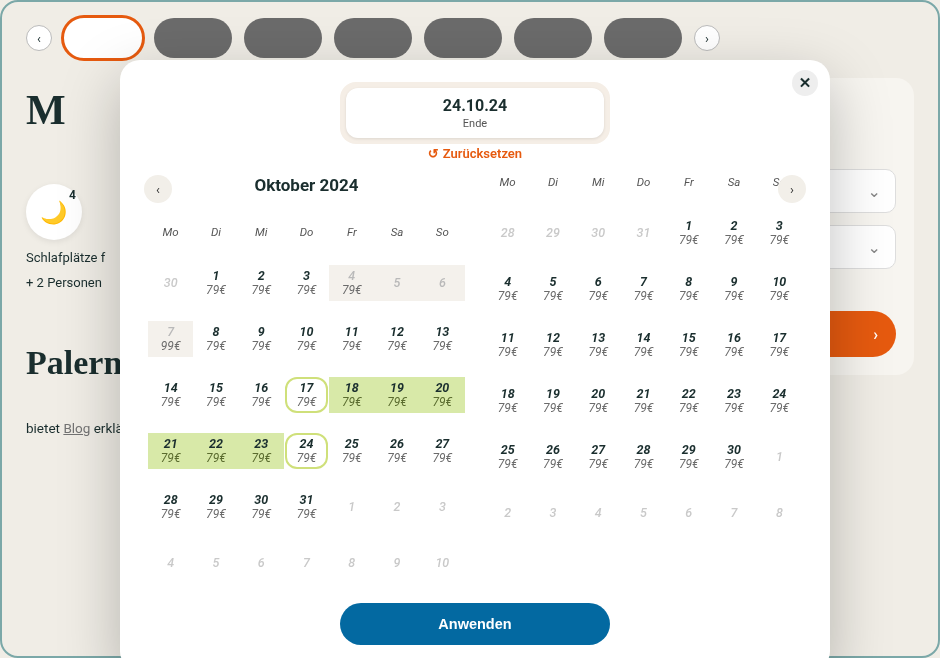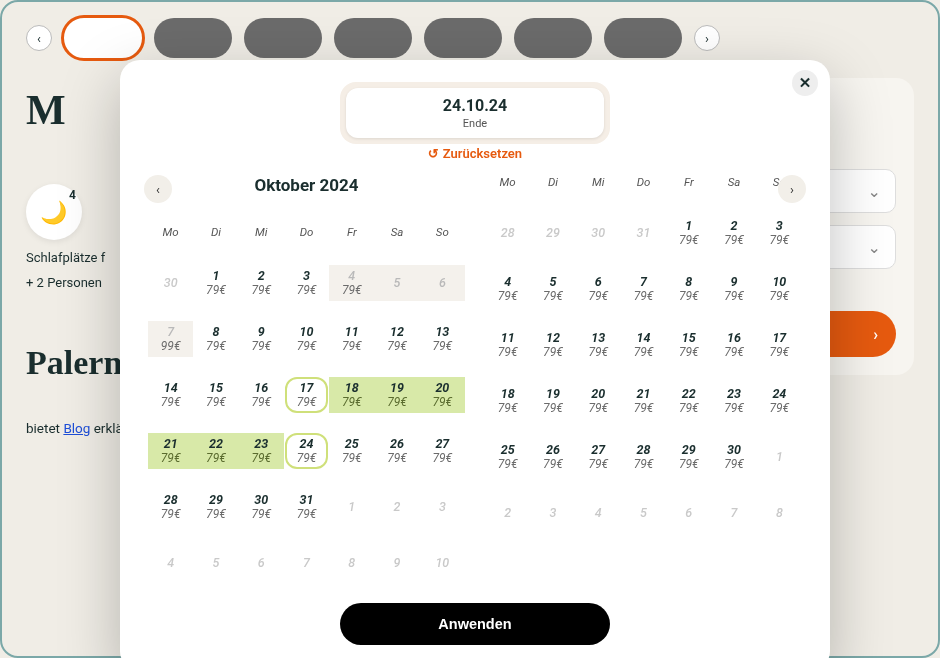--- a/index.html
+++ b/index.html
@@ -62,21 +62,21 @@
   .sleep-label {
     font-size: 13px; margin-top: 10px; color:#1a2e2e;
   }
   .desc-heading {
     font-family: Georgia, serif; font-size: 34px; font-weight:700;
     margin-top: 54px;
   }
   .desc {
     margin-top: 14px; font-size: 13.5px; line-height: 1.6; max-width: 560px;
   }
-  .desc a { color: #1d4ed8; text-decoration: underline; }
+  .desc a { color: #737373; text-decoration: underline; }
   .bg-right {
     width: 260px; margin-top: 20px;
     background:#f7f5f0; border-radius:18px; padding:18px;
     display:flex; flex-direction:column; gap:12px;
   }
   .bg-right .price-title {
     font-family: Georgia, serif; font-size: 30px; font-weight:700;
   }
   .bg-right .sub { font-size:13px; color:#555; }
   .bg-select {
@@ -156,21 +156,21 @@
   .cell.range .price { color:#5a6b2e; }
   .cell.endpt {
     background:#fff;
     border:2px solid #cfe07a;
     border-radius:12px;
     margin:0 1px;
   }
   .apply {
     display:block; margin: 22px auto 0;
     width: 270px; height:42px; border:none;
-    background:#000000; color:#fff; font-weight:700;
+    background:#0369a1; color:#fff; font-weight:700;
     border-radius:22px; font-size:14.5px; cursor:pointer;
   }
 </style>
 </head>
 <body>
 
 <div class="frame-deco"></div>
 
 <div class="bg">
   <div class="thumbs">

